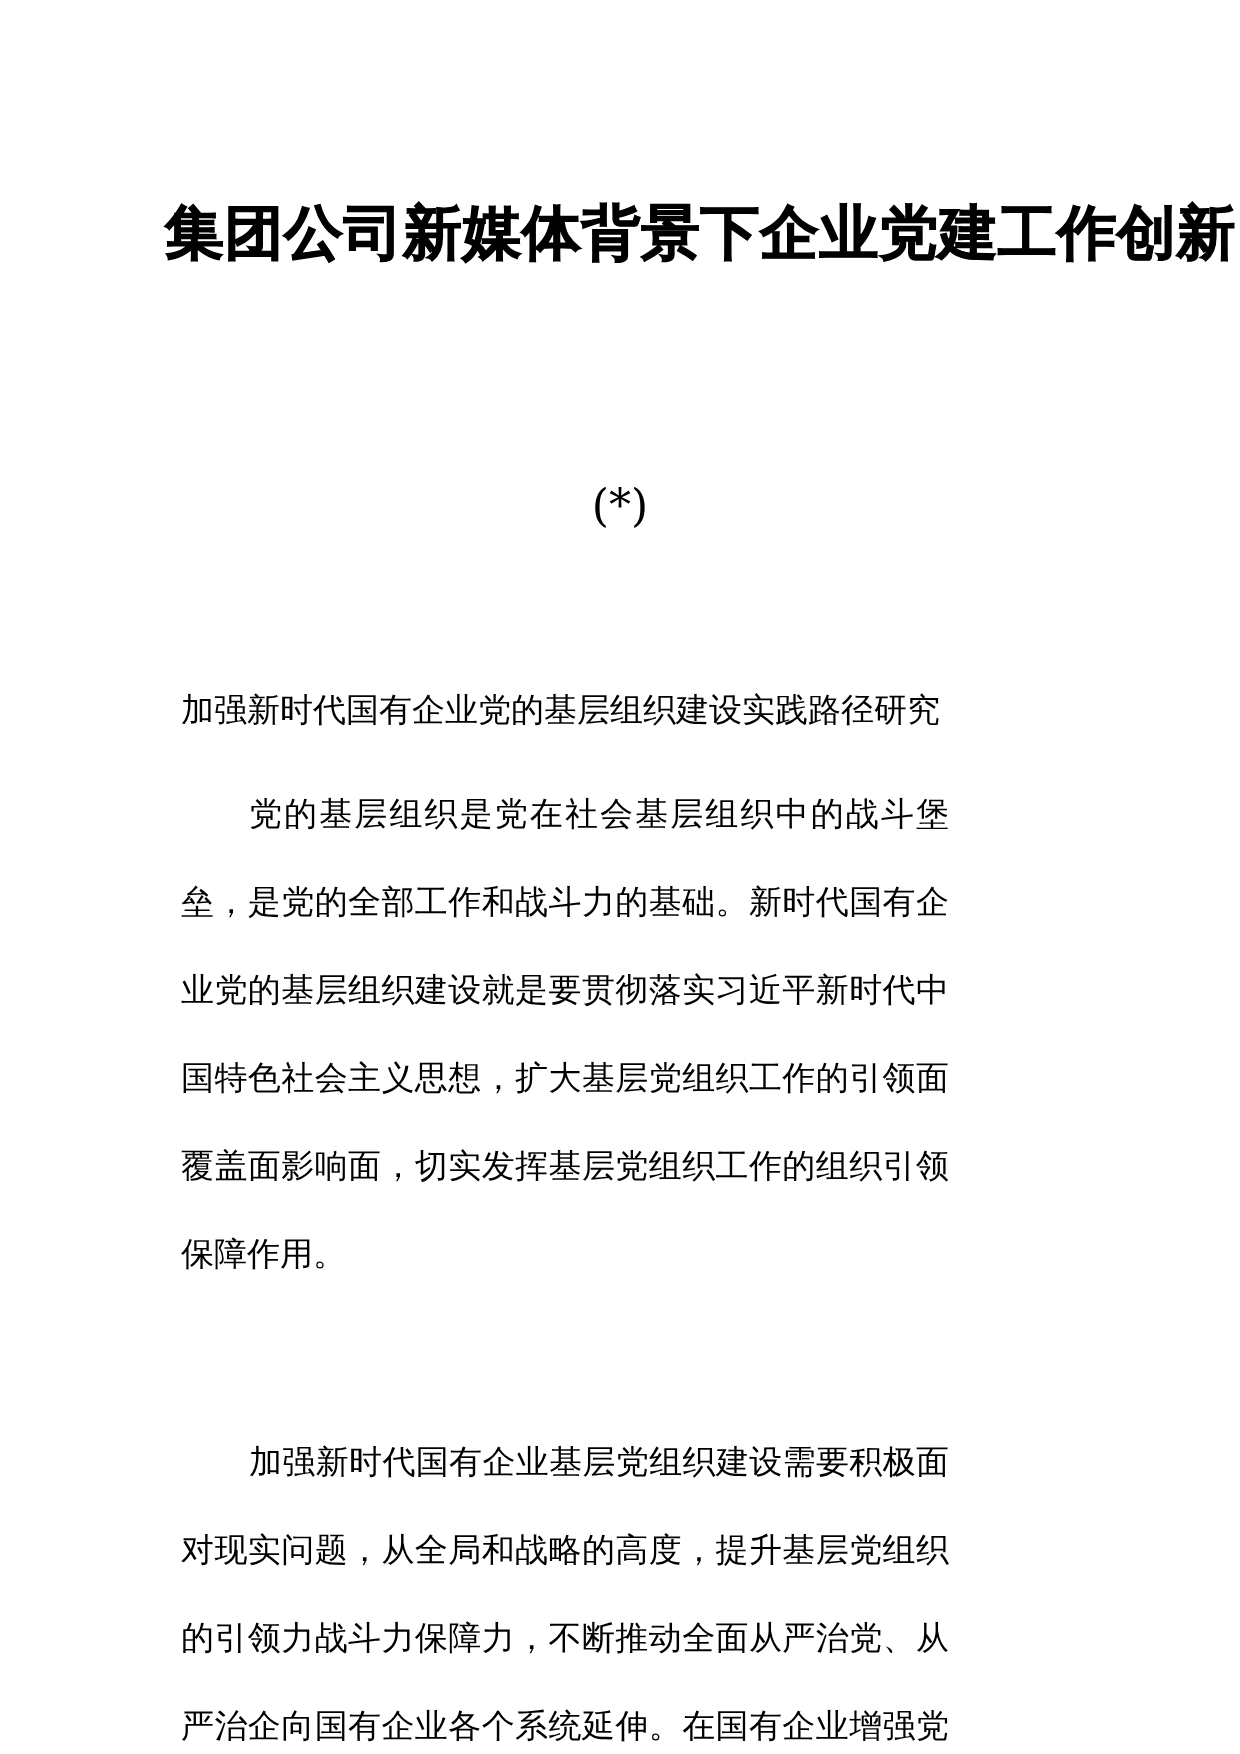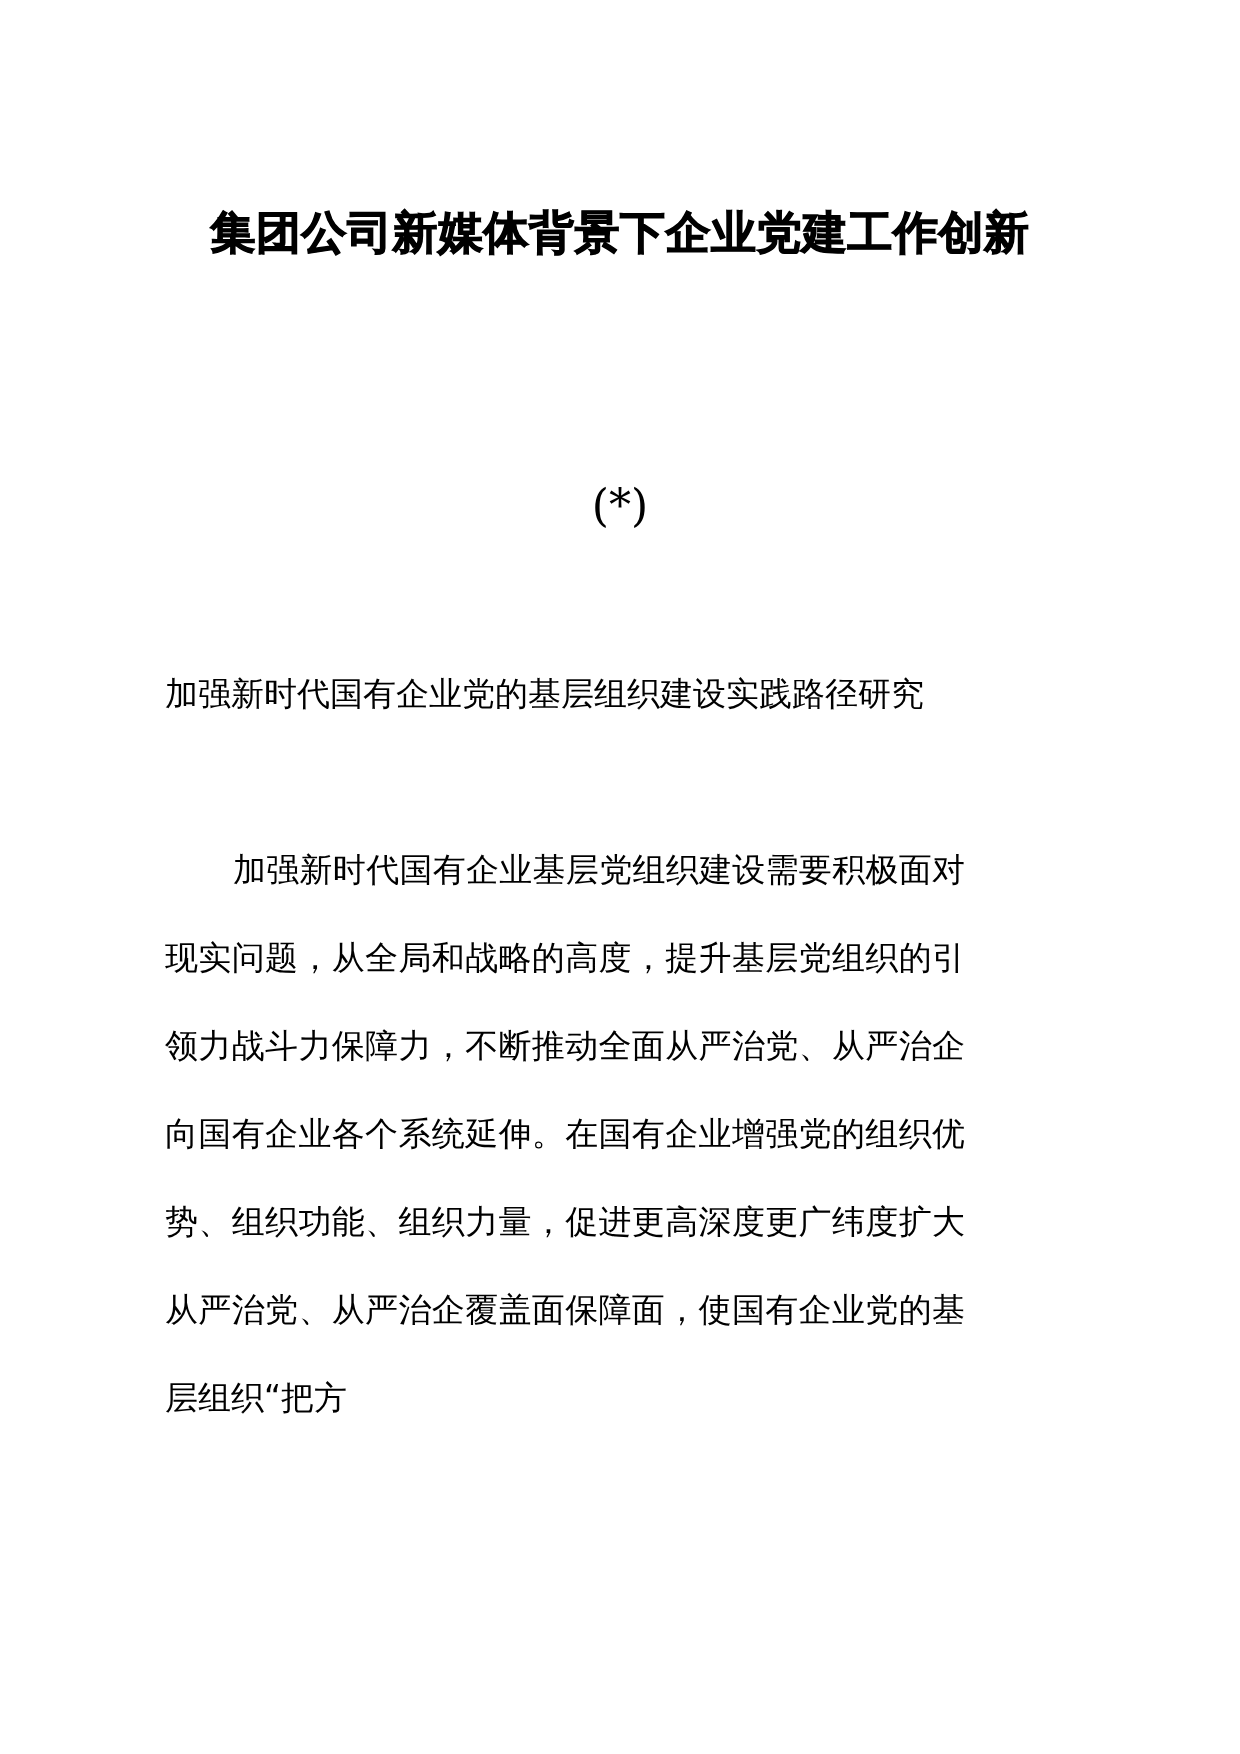--- a/index.html
+++ b/index.html
@@ -20,21 +20,21 @@
 
   
   .doc-title {
     position: absolute;
     left: 165px;
     top: 160px;
     width: 910px;
     text-align: center;
     font-family: "DejaVu Sans", "Liberation Sans", sans-serif;
     font-weight: 700;
-    font-size: 45px;
+    font-size: 59px;
     line-height: 145px;
     letter-spacing: 0.5px;
     color: #000000;
     -webkit-text-stroke: 1.1px #000000;
   }
   .doc-title .tline {
     display: block;
     white-space: nowrap;
   }
 
@@ -58,21 +58,21 @@
     left: 165px;
     top: 650px;
     width: 800px;
     font-family: "DejaVu Sans", "Liberation Sans", sans-serif;
     font-size: 33px;
     line-height: 88px;
     color: #000000;
     letter-spacing: 0px;
   }
   .para {
-    margin: 0;
+    margin: 16px;
     padding: 0;
     text-align: justify;
     text-justify: inter-ideograph;
     white-space: pre-wrap;
     word-break: break-all;
   }
   .para.indent {
     text-indent: 68px;
   }
   .para.noindent {
@@ -88,17 +88,18 @@
 <div class="page">
 
   <div class="doc-title">
     <span class="tline">集团公司新媒体背景下企业党建工作创新</span>
   </div>
 
   <div class="doc-marker">(*)</div>
 
   <div class="doc-body">
     <p class="para noindent">加强新时代国有企业党的基层组织建设实践路径研究</p>
+    <p class="para indent">党的基层组织是党在社会基层组织中的战斗堡垒，是党的全部工作和战斗力的基础。新时代国有企业党的基层组织建设就是要贯彻落实习近平新时代中国特色社会主义思想，扩大基层党组织工作的引领面覆盖面影响面，切实发挥基层党组织工作的组织引领保障作用。</p>
     <div class="spacer"></div>
     <p class="para indent">加强新时代国有企业基层党组织建设需要积极面对现实问题，从全局和战略的高度，提升基层党组织的引领力战斗力保障力，不断推动全面从严治党、从严治企向国有企业各个系统延伸。在国有企业增强党的组织优势、组织功能、组织力量，促进更高深度更广纬度扩大从严治党、从严治企覆盖面保障面，使国有企业党的基层组织“把方</p>
   </div>
 
 </div>
 
 </body></html>

